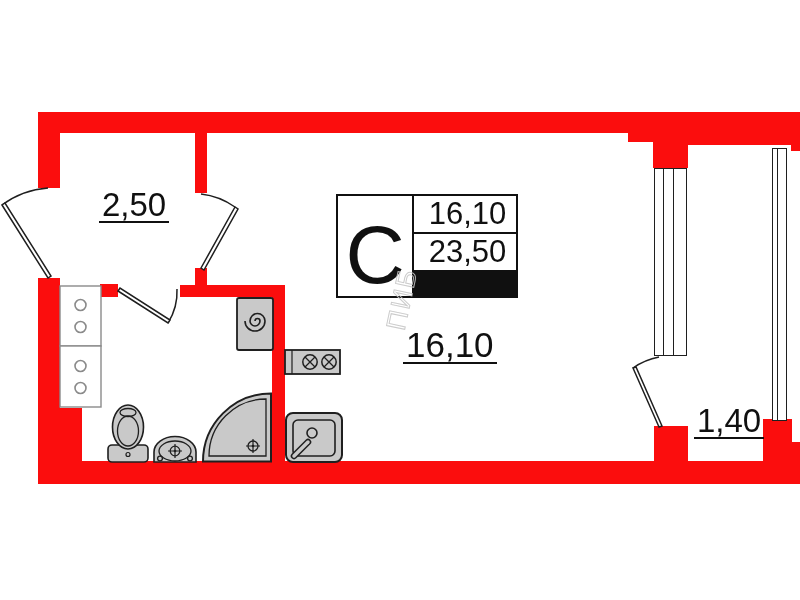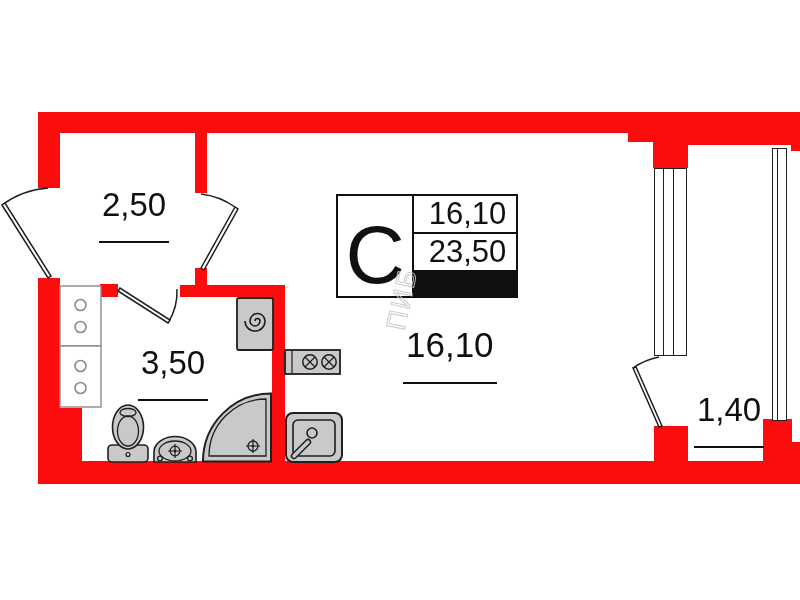--- a/index.html
+++ b/index.html
@@ -6,21 +6,21 @@
   *{box-sizing:border-box}
   .plan{position:relative;width:800px;height:600px;background:#fff;overflow:hidden;
         font-family:"Liberation Sans",sans-serif}
   .wall{position:absolute;background:var(--wall,#fb0d0d);z-index:2}
   .glz{position:absolute;background:#fff;border:1.6px solid var(--oln,#1f1f1f);z-index:3}
   .glz i{position:absolute;top:0;bottom:0;width:1.4px;background:var(--oln,#1f1f1f)}
   .overlay{position:absolute;left:0;top:0;z-index:4;pointer-events:none}
   .gf{fill:var(--fix,#c9c9c9)} .nf{fill:none} .wf{fill:#fff}
   .ol{stroke:var(--oln,#1f1f1f)} .shol{stroke:var(--shaft,#8a8a8a)}
   .lbl{position:absolute;z-index:5;color:#101010;font-size:33px;line-height:1;white-space:nowrap}
-  .lbl span{display:inline-block;border-bottom:2.2px solid #101010;padding:0 3px 20px}
+  .lbl span{display:inline-block;border-bottom:2.2px solid #101010;padding:0 3px 0}
   .lbl.big{font-size:35px}
   .area-table{position:absolute;left:336px;top:194px;width:182px;height:104px;z-index:5;
               border:2.5px solid #101010;background:#101010;display:grid;
               grid-template-columns:74px 1fr;grid-template-rows:1fr 1fr 1fr;gap:2px}
   .area-table .cell{background:#fff;display:flex;align-items:center;justify-content:center;color:#101010}
   .area-table .unit{grid-row:1/4;font-size:82px;padding-top:18px}
   .area-table .val{font-size:31px;padding-left:5px}
   .wm{position:absolute;left:366px;top:268px;width:72px;height:62px;z-index:6;
       display:flex;align-items:center;justify-content:center;
       transform:rotate(-78deg);font-size:27px;letter-spacing:2px;
@@ -135,27 +135,24 @@
       <path class="nf ol" stroke-width="1.3" d="M209,456 A57,57 0 0 1 266,399 L266,456 Z"></path>
       <circle class="nf ol" stroke-width="1.3" cx="253" cy="446" r="5"></circle>
       <path class="nf ol" stroke-width="1.2" d="M253,439 V453 M246,446 H260"></path>
       <circle fill="#1f1f1f" cx="253" cy="446" r="1.3"></circle>
     </g>
   </svg>
 
   <div class="lbl" style="left:99px;top:188px">
     <span>2,50</span>
   </div>
-  <div class="lbl" style="left:138px;top:346px">
-    <span>3,50</span>
-  </div>
   <div class="lbl big" style="left:403px;top:327px">
     <span>16,10</span>
   </div>
-  <div class="lbl" style="left:694px;top:393px">
+  <div class="lbl" style="left:694px;top:404px">
     <span>1,40</span>
   </div>
 
   <div class="area-table">
     <div class="cell unit">С</div>
     <div class="cell val">16,10</div>
     <div class="cell val">23,50</div>
   </div>
 
   <div class="wm">ПИБ</div>

